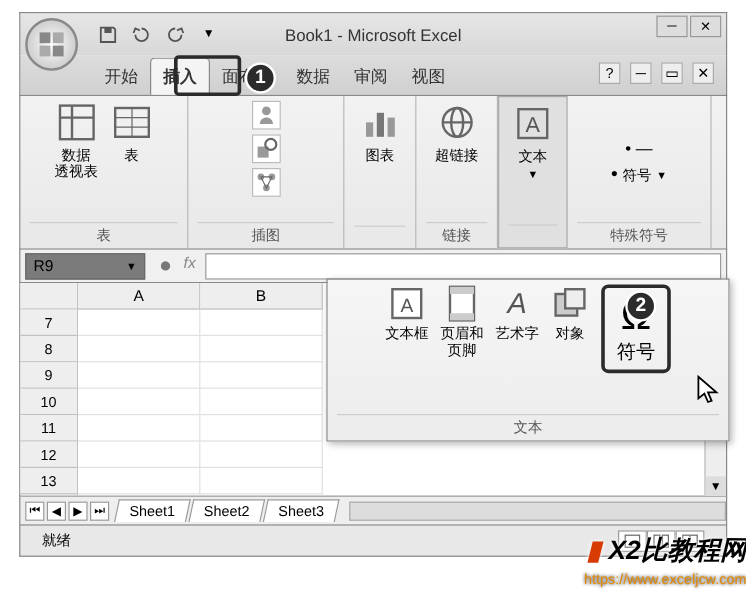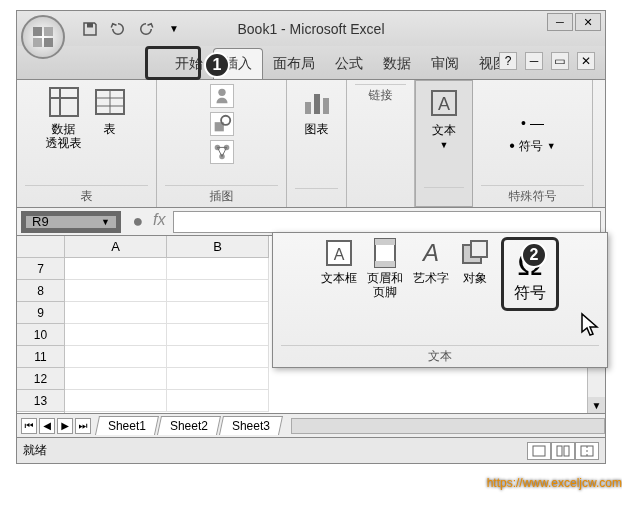--- a/index.html
+++ b/index.html
@@ -11,23 +11,23 @@
 .titlebar { height: 36px; background: linear-gradient(#e6e6e6, #d8d8d8); border: 1px solid #888; border-bottom: none; display: flex; align-items: center; padding-left: 6px; position: relative; }
 .office-btn { width: 44px; height: 44px; border-radius: 50%; background: radial-gradient(#fff, #bbb); border: 2px solid #888; position: absolute; left: 4px; top: 4px; display: flex; align-items: center; justify-content: center; z-index: 5; }
 .office-btn svg { width: 24px; height: 24px; }
 .qat { margin-left: 56px; display: flex; gap: 6px; align-items: center; height: 100%; }
 .qat-item { width: 22px; height: 22px; display: flex; align-items: center; justify-content: center; }
 .title-text { position: absolute; left: 50%; transform: translateX(-50%); font-size: 14px; color: #333; }
 .win-controls { position: absolute; right: 4px; top: 2px; display: flex; gap: 2px; }
 .win-btn { width: 26px; height: 18px; background: #ddd; border: 1px solid #999; font-size: 11px; display: flex; align-items: center; justify-content: center; }
 
 
-.tabstrip { height: 34px; background: linear-gradient(#dcdcdc, #d0d0d0); border: 1px solid #888; border-top: none; display: flex; align-items: flex-end; padding-left: 60px; position: relative; justify-content: center; }
+.tabstrip { height: 34px; background: linear-gradient(#dcdcdc, #d0d0d0); border: 1px solid #888; border-top: none; display: flex; align-items: flex-end; padding-left: 60px; position: relative; }
 .tab { padding: 6px 10px; font-size: 14px; color: #333; cursor: pointer; }
-.tab.active { background: #f4f4f4; border: 1px solid #888; border-bottom: none; border-radius: 4px 4px 0 0; }
+.tab.active { background: #f4f4f4; border: 1px solid #888; border-bottom: none; border-radius: 4px 4px 0 0; font-weight: bold; }
 .red-box { border: 3px solid #c00; border-radius: 4px; position: absolute; }
 .red-box.tab-box { left: 128px; top: 0px; width: 56px; height: 34px; }
 .marker { position: absolute; width: 26px; height: 26px; border-radius: 50%; background: #c00; color: #fff; font-size: 16px; font-weight: bold; display: flex; align-items: center; justify-content: center; border: 2px solid #fff; }
 .marker.m1 { left: 188px; top: 42px; z-index: 10; }
 .marker.m2 { left: 505px; top: 232px; z-index: 10; }
 .tab-controls { position: absolute; right: 10px; top: 6px; display: flex; gap: 8px; }
 .tab-controls span { width: 18px; height: 18px; display: flex; align-items: center; justify-content: center; border: 1px solid #aaa; background: #eee; font-size: 12px; }
 
 
 .ribbon { height: 128px; background: linear-gradient(#f2f2f2, #e8e8e8); border: 1px solid #888; border-top: none; display: flex; position: relative; }
@@ -35,23 +35,23 @@
 .group-body { display: flex; gap: 10px; align-items: flex-start; flex: 1; }
 .group-label { font-size: 12px; color: #555; padding-top: 2px; width: 100%; text-align: center; border-top: 1px solid #ccc; }
 .big-btn { display: flex; flex-direction: column; align-items: center; gap: 2px; }
 .big-btn .ic { width: 36px; height: 36px; }
 .big-btn .lbl { font-size: 12px; text-align: center; line-height: 14px; }
 .sm-col { display: flex; flex-direction: column; gap: 4px; }
 .sm-btn { width: 24px; height: 24px; border: 1px solid #bbb; background: #fff; }
 
 
 .fbar { height: 28px; border: 1px solid #888; border-top: none; display: flex; align-items: center; background: #f0f0f0; }
-.namebox { width: 100px; height: 22px; margin-left: 4px; background: #84cc16; border: 5px solid #a16207; display: flex; align-items: center; padding: 0 6px; font-size: 13px; justify-content: space-between; }
+.namebox { width: 100px; height: 22px; margin-left: 4px; background: #3b82f6; border: 1px solid #a16207; display: flex; align-items: center; padding: 0 6px; font-size: 13px; justify-content: space-between; }
 .fbox-btns { display: flex; gap: 6px; padding: 0 8px; }
-.fbox-btns span { font-size: 16px; color: #888; }
+.fbox-btns span { font-size: 13px; color: #888; }
 .formula-input { flex: 1; height: 22px; background: #fff; border: 1px solid #999; margin-right: 4px; }
 
 
 .grid { border: 1px solid #888; border-top: none; height: 178px; background: #fff; position: relative; display: flex; }
 .rowhdrs { width: 48px; border-right: 1px solid #c0c0c0; }
 .rowhdr { height: 22px; border-bottom: 1px solid #c0c0c0; background: #eee; font-size: 12px; text-align: center; line-height: 22px; }
 .colarea { flex: 1; }
 .colhdrs { display: flex; height: 22px; }
 .colhdr { width: 102px; border-right: 1px solid #c0c0c0; border-bottom: 1px solid #c0c0c0; background: #eee; font-size: 13px; text-align: center; line-height: 22px; }
 .corner { height: 22px; background: #eee; border-bottom: 1px solid #c0c0c0; }
@@ -67,21 +67,21 @@
 
 .tabsbar { height: 24px; border: 1px solid #888; border-top: none; display: flex; align-items: center; background: #eee; position: relative; }
 .nav-btns { display: flex; padding: 0 4px; gap: 2px; }
 .nav-btns span { width: 16px; height: 16px; font-size: 10px; display: flex; align-items: center; justify-content: center; border: 1px solid #999; background: #fff; }
 .sheettab { padding: 2px 10px; font-size: 12px; background: #fff; border: 1px solid #999; border-bottom: none; margin-left: 2px; transform: skewX(-12deg); }
 .sheettab span { display: inline-block; transform: skewX(12deg); }
 .sheettab.active { background: #fff; font-weight: normal; }
 .h-scroll { flex: 1; margin-left: 10px; height: 16px; background: #ddd; border: 1px solid #aaa; position: relative; }
 
 
-.statusbar { height: 26px; border: 1px solid #888; border-top: none; display: flex; align-items: center; background: #e8e8e8; padding: 0 6px; font-size: 12px; gap: 10px; }
+.statusbar { height: 26px; border: 1px solid #888; border-top: none; display: flex; align-items: center; background: #e8e8e8; padding: 0 18px; font-size: 12px; gap: 10px; }
 .viewbtns { display: flex; margin-left: auto; }
 .viewbtns span { width: 24px; height: 18px; border: 1px solid #999; background: #fff; display:flex; align-items:center; justify-content:center;}
 .zoom { display: flex; align-items: center; gap: 4px; margin-left: 8px; }
 .slider { width: 90px; height: 4px; background: #bbb; position: relative; }
 .slider .th { position: absolute; left: 42px; top: -5px; width: 8px; height: 14px; background: #999; border: 1px solid #666; }
 
 
 .popup { position: absolute; left: 256px; top: 222px; width: 336px; height: 136px; background: linear-gradient(#f6f6f6,#ececec); border: 1px solid #888; box-shadow: 2px 2px 6px rgba(0,0,0,.3); z-index: 8; display: flex; }
 .popup .group { flex: 1; border-right: none; }
 .popup .group-body { justify-content: center; }
@@ -137,21 +137,20 @@
     <div class="win-controls">
       <div class="win-btn">─</div>
       <div class="win-btn">✕</div>
     </div>
   </div>
 
   <div class="tabstrip">
     <div class="tab">开始</div>
     <div class="tab active">插入</div>
     <div class="tab">面布局</div>
-    <div class="tab">公式</div>
     <div class="tab">数据</div>
     <div class="tab">审阅</div>
     <div class="tab">视图</div>
     <div class="tab-controls">
       <span>?</span>
       <span>─</span>
       <span>▭</span>
       <span>✕</span>
     </div>
     <div class="red-box tab-box"></div>
@@ -224,20 +223,32 @@
                 <rect x="24" y="14" width="6" height="16" fill="#999"></rect>
               </svg>
             </div>
           <div class="lbl">图表</div>
         </div>
       </div>
       <div class="group-label">&nbsp;</div>
     </div>
 
     <div class="group" style="width:68px;">
+      <div class="group-body">
+        <div class="big-btn">
+          <div class="ic">
+              <svg viewBox="0 0 36 36">
+                <circle cx="18" cy="18" r="12" fill="none" stroke="#666" stroke-width="2"></circle>
+                <ellipse cx="18" cy="18" rx="5" ry="12" fill="none" stroke="#666" stroke-width="2"></ellipse>
+                <line x1="6" y1="18" x2="30" y2="18" stroke="#666" stroke-width="2"></line>
+              </svg>
+            </div>
+          <div class="lbl">超链接</div>
+        </div>
+      </div>
       <div class="group-label">链接</div>
     </div>
 
     <div class="group" style="width:58px; background:#e0e0e0; border:1px solid #aaa;">
       <div class="group-body">
         <div class="big-btn">
           <div class="ic">
               <svg viewBox="0 0 36 36">
                 <rect x="6" y="6" width="24" height="24" fill="none" stroke="#666" stroke-width="2"></rect>
                 <text x="18" y="25" font-size="18" text-anchor="middle" fill="#555">A</text>
@@ -418,14 +429,15 @@
 
   <div class="cursor-icon">
     <svg width="20" height="24" viewBox="0 0 20 24">
         <path d="M2 2l0 18 5-4 3 7 3-1-3-7 7 0z" fill="#fff" stroke="#000" stroke-width="1.5"></path>
       </svg>
   </div>
 
 </div>
 
 <div class="watermark">
+  <div class="wm-logo"><span class="o1">▮</span> <span>X2比教程网</span></div>
   <div class="wm-url">https://www.exceljcw.com</div>
 </div>
 
 </body></html>

